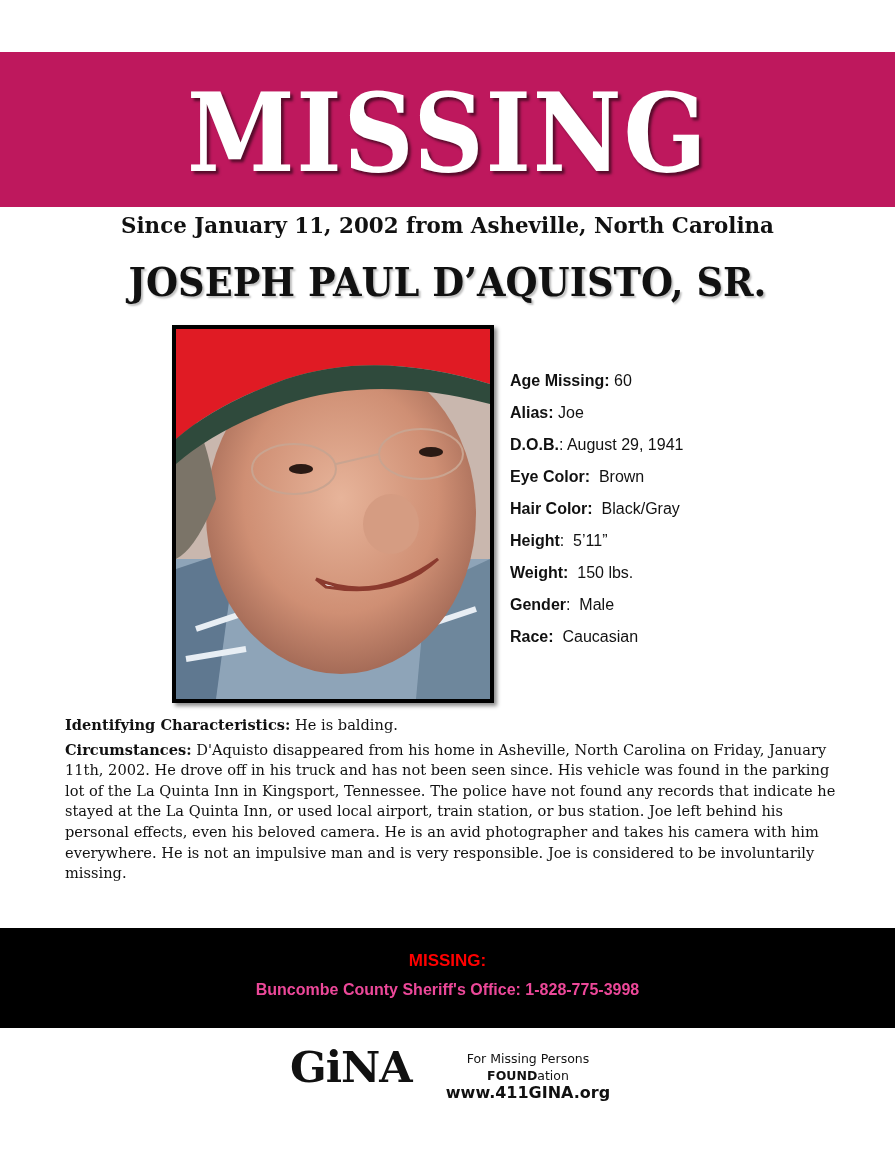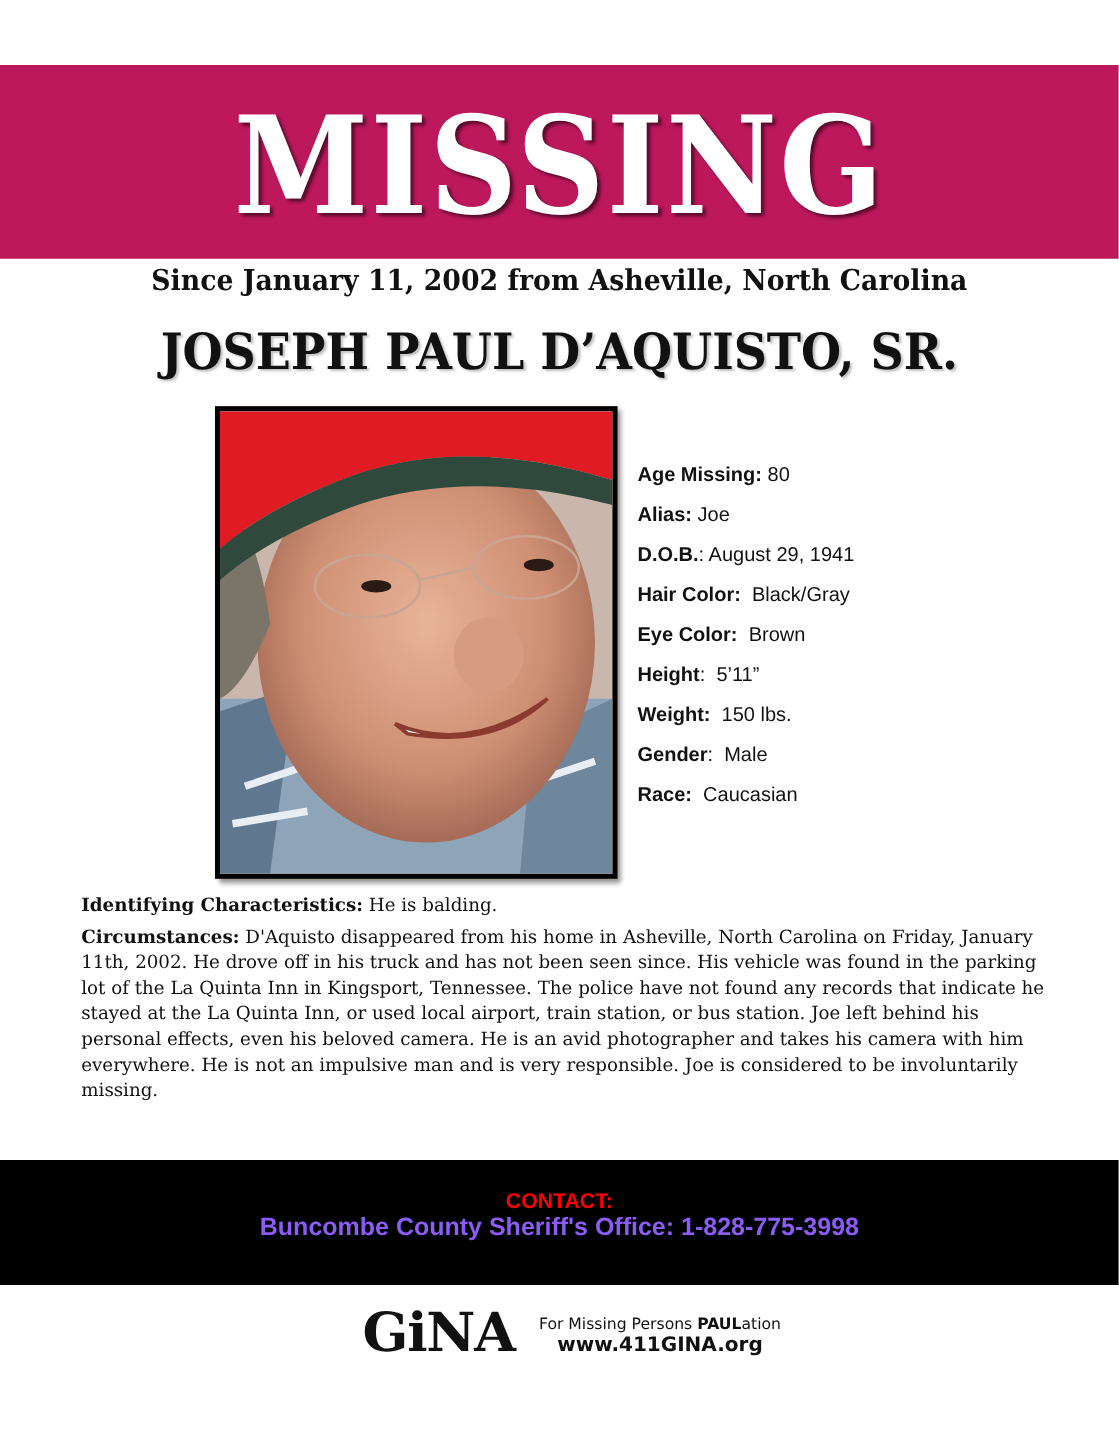--- a/index.html
+++ b/index.html
@@ -55,22 +55,22 @@
 
     .contact {
       position: absolute; left: 0; top: 928px; width: 895px; height: 100px;
       background: #000; text-align: center;
     }
     .contact-label {
       position: absolute; left: 0; top: 23px; width: 895px;
       color: #ff0000; font-weight: bold; font-size: 17px;
     }
     .contact-line {
-      position: absolute; left: 0; top: 43px; width: 895px;
-      color: #8b5cf6; font-weight: bold; font-size: 20px;
+      position: absolute; left: 0; top: 53px; width: 895px;
+      color: #ec4899; font-weight: bold; font-size: 16px;
     }
 
     .logo {
       position: absolute; left: 290px; top: 1044px; width: 340px; height: 48px;
     }
     .logo-mark {
       position: absolute; left: 0; top: 0;
       font-family: "DejaVu Serif", serif; font-weight: bold; font-size: 43px; color: #111;
       line-height: 46px; letter-spacing: -1px;
     }
@@ -121,40 +121,40 @@
     <ellipse cx="125" cy="140" rx="12" ry="5" fill="#2a1a14"></ellipse>
     <ellipse cx="255" cy="123" rx="12" ry="5" fill="#2a1a14"></ellipse>
 
     <ellipse cx="215" cy="195" rx="28" ry="30" fill="#d59c82"></ellipse>
 
     <path d="M140 250 Q200 275 262 230 Q220 270 150 258 Z" fill="#ffffff" stroke="#8b3a2e" stroke-width="3"></path>
   </svg>
 </div>
 
 <div class="details">
-  <div class="detail-row"><span class="detail-label">Age Missing:</span><span> 80</span></div>
+  <div class="detail-row"><span class="detail-label">Age Missing:</span><span> 60</span></div>
   <div class="detail-row"><span class="detail-label">Alias:</span><span> Joe</span></div>
   <div class="detail-row"><span class="detail-label">D.O.B.</span><span>: August 29, 1941</span></div>
+  <div class="detail-row"><span class="detail-label">Eye Color:</span><span>  Brown</span></div>
   <div class="detail-row"><span class="detail-label">Hair Color:</span><span>  Black/Gray</span></div>
-  <div class="detail-row"><span class="detail-label">Eye Color:</span><span>  Brown</span></div>
   <div class="detail-row"><span class="detail-label">Height</span><span>:  5’11”</span></div>
   <div class="detail-row"><span class="detail-label">Weight:</span><span>  150 lbs.</span></div>
   <div class="detail-row"><span class="detail-label">Gender</span><span>:  Male</span></div>
   <div class="detail-row"><span class="detail-label">Race:</span><span>  Caucasian</span></div>
 </div>
 
 <div class="body-text">
   <div class="ident"><span class="label">Identifying Characteristics:</span><span>  He is balding.</span></div>
   <div><span class="label">Circumstances:</span><span>  D'Aquisto disappeared from his home in Asheville, North Carolina on Friday, January 11th, 2002. He drove off in his truck and has not been seen since. His vehicle was found in the parking lot of the La Quinta Inn in Kingsport, Tennessee. The police have not found any records that indicate he stayed at the La Quinta Inn, or used local airport, train station, or bus station. Joe left behind his personal effects, even his beloved camera. He is an avid photographer and takes his camera with him everywhere. He is not an impulsive man and is very responsible. Joe is considered to be involuntarily missing.</span></div>
 </div>
 
 <div class="contact">
-  <div class="contact-label">CONTACT:</div>
+  <div class="contact-label">MISSING:</div>
   <div class="contact-line">Buncombe County Sheriff's Office: 1-828-775-3998</div>
 </div>
 
 <div class="logo">
   <div class="logo-mark">GiNA</div>
   <div class="logo-tag">
-    <div><span>For Missing Persons </span><b>PAUL</b><span>ation</span></div>
+    <div><span>For Missing Persons </span><b>FOUND</b><span>ation</span></div>
     <div class="logo-url">www.411GINA.org</div>
   </div>
 </div>
 
 </body></html>

